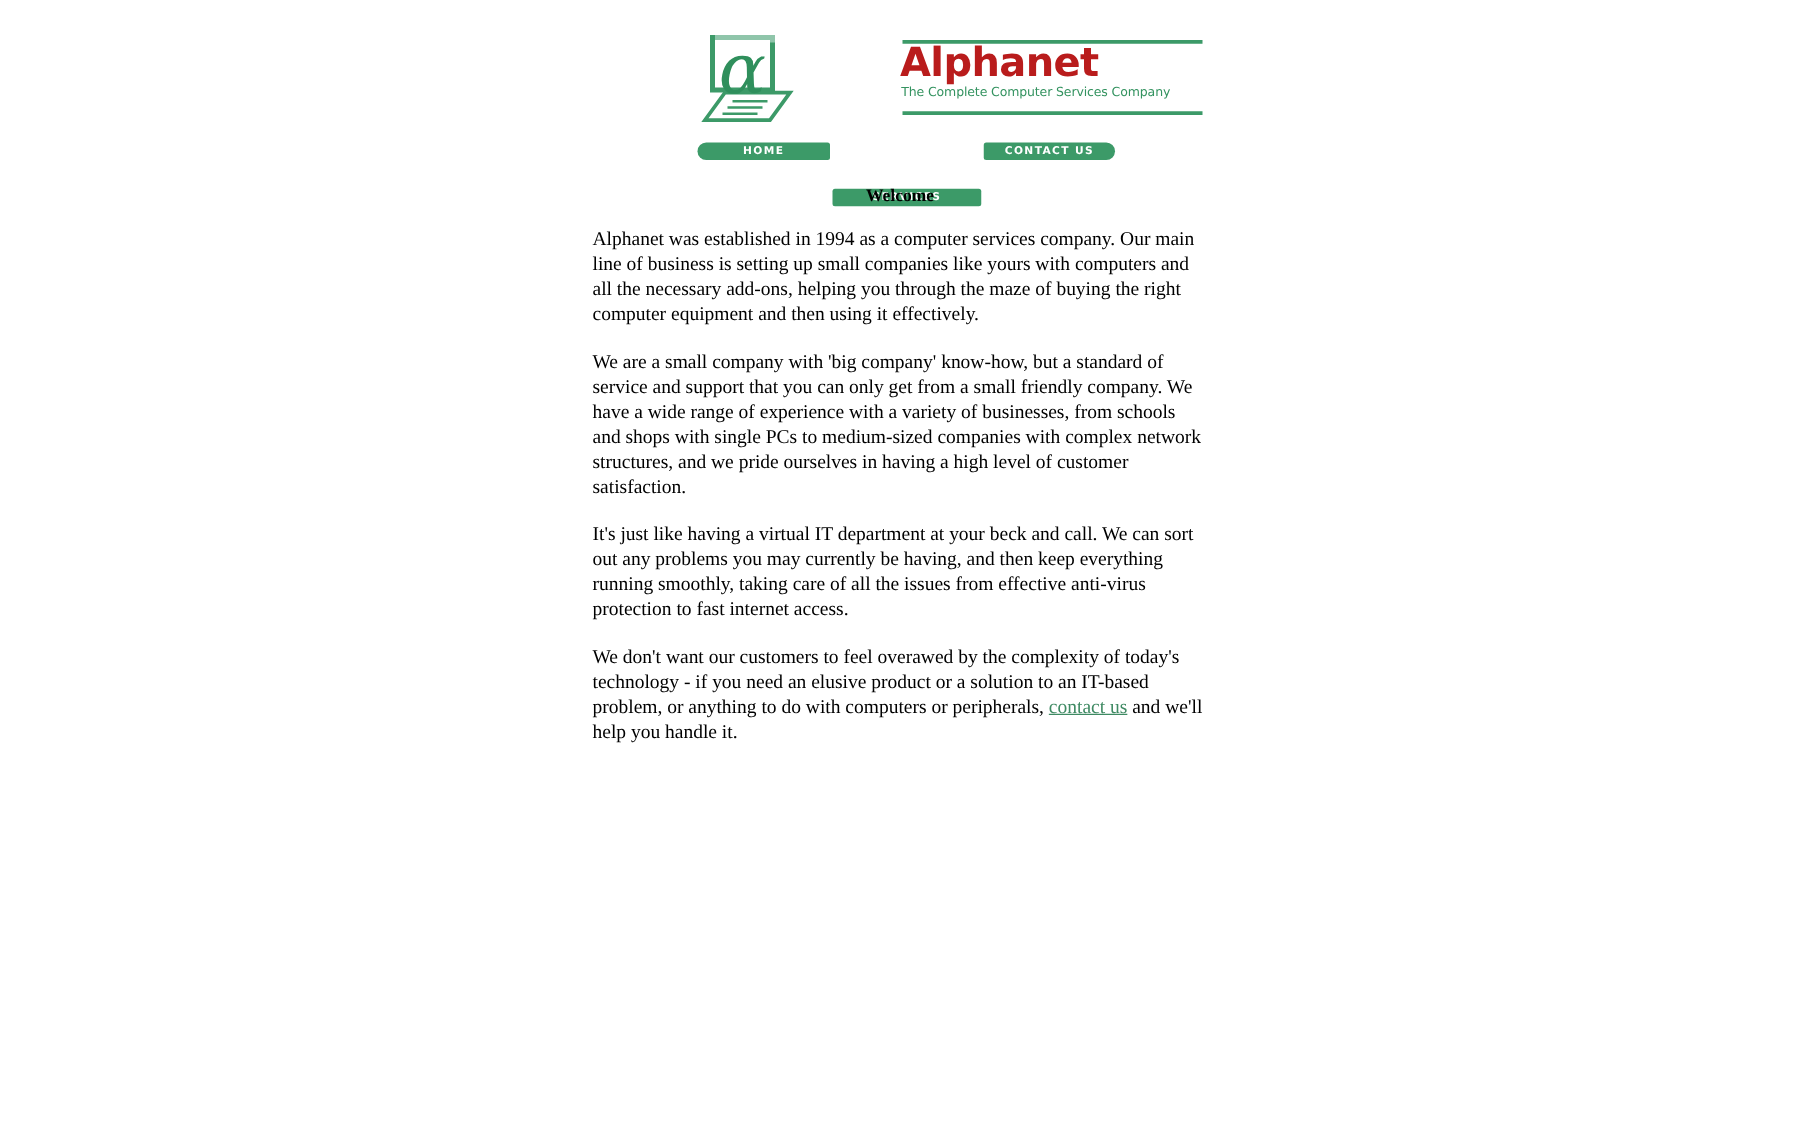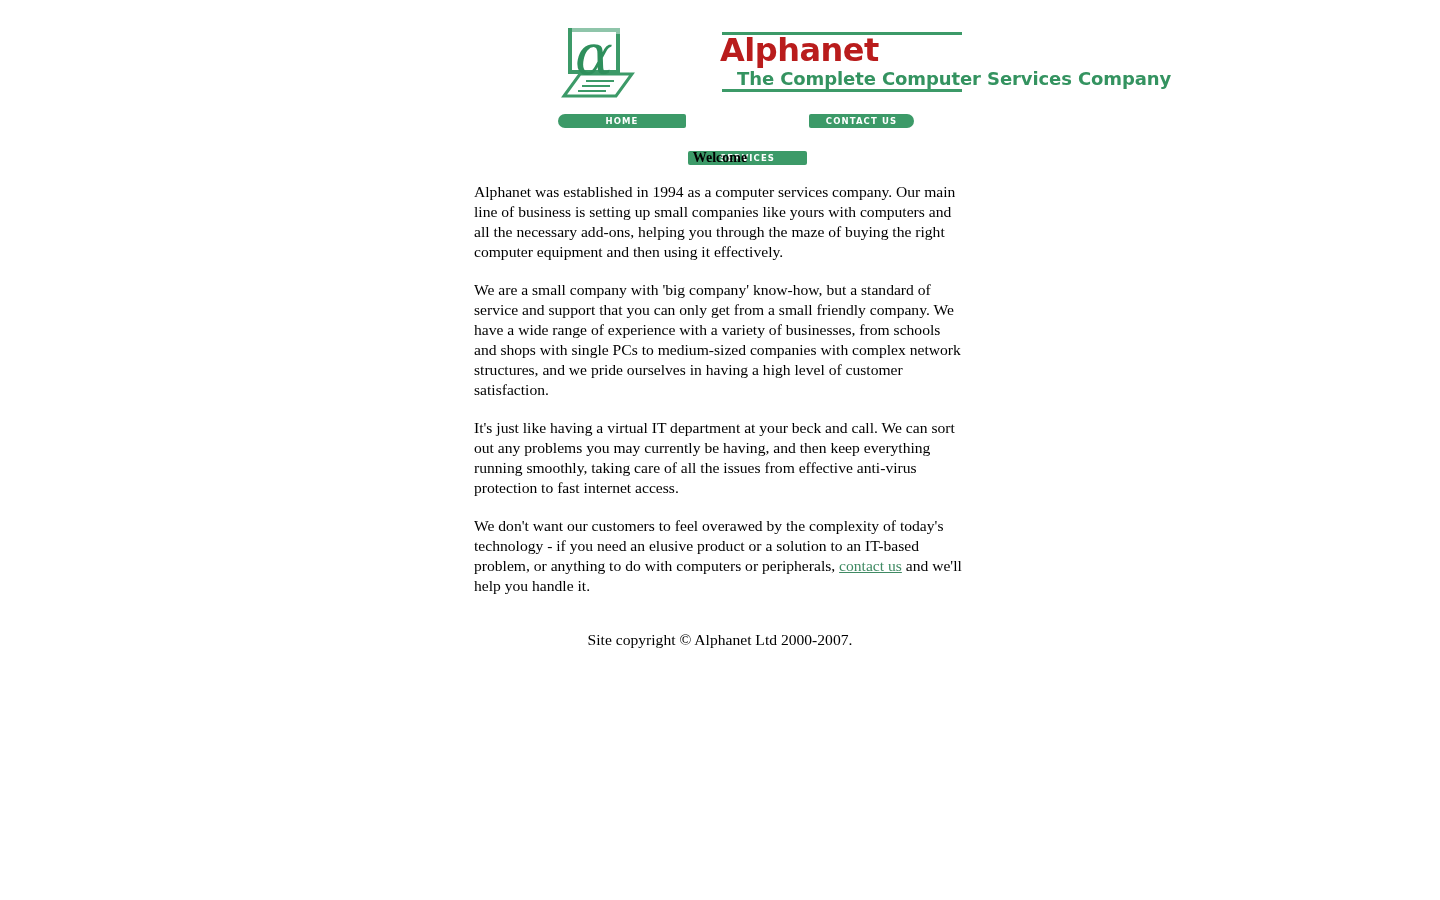--- a/index.html
+++ b/index.html
@@ -58,25 +58,25 @@
     font-family: "DejaVu Sans", "Liberation Sans", sans-serif;
     font-size: 32px;
     font-weight: bold;
     color: #b91c1c;
     letter-spacing: -0.5px;
     line-height: 1;
     white-space: nowrap;
   }
   .logo-tagline {
     position: absolute;
-    left: 97px;
+    left: 81px;
     top: 48px;
     font-family: "DejaVu Sans", "Liberation Sans", sans-serif;
-    font-size: 18px;
-    font-weight: bold;
+    font-size: 10px;
+    font-weight: normal;
     color: #349360;
     letter-spacing: -0.1px;
     line-height: 1;
     white-space: nowrap;
   }
   .logo-rule-bottom {
     position: absolute;
     left: 82px;
     top: 67px;
     width: 240px;
@@ -102,21 +102,21 @@
     font-size: 8.5px;
     font-weight: bold;
     letter-spacing: 1.1px;
     text-align: center;
     line-height: 14px;
     height: 14px;
     text-decoration: none;
     cursor: pointer;
     user-select: none;
   }
-  .nav-btn.home     { width: 128px; border-radius: 7px 2px 2px 7px; text-align: center; }
+  .nav-btn.home     { width: 106px; border-radius: 7px 2px 2px 7px; text-align: center; }
   .nav-btn.services { width: 119px; border-radius: 2px; margin-top: 37px; }
   .nav-btn.contact  { width: 105px; border-radius: 2px 7px 7px 2px; }
 
   
   .content {
     position: absolute;
     left: 0;
     top: 144px;
     width: 1440px;
   }
@@ -199,16 +199,15 @@
     <div class="body-col">
 
       <p>Alphanet was established in 1994 as a computer services company. Our main line of business is setting up small companies like yours with computers and all the necessary add-ons, helping you through the maze of buying the right computer equipment and then using it effectively.</p>
       <p>We are a small company with 'big company' know-how, but a standard of service and support that you can only get from a small friendly company. We have a wide range of experience with a variety of businesses, from schools and shops with single PCs to medium-sized companies with complex network structures, and we pride ourselves in having a high level of customer satisfaction.</p>
       <p>It's just like having a virtual IT department at your beck and call. We can sort out any problems you may currently be having, and then keep everything running smoothly, taking care of all the issues from effective anti-virus protection to fast internet access.</p>
 
       <p><span>We don't want our customers to feel overawed by the complexity of today's technology - if you need an elusive product or a solution to an IT-based problem, or anything to do with computers or peripherals, </span><a class="inline-link" href="#">contact us</a><span> and we'll help you handle it.</span></p>
 
     </div>
 
-    <div class="footer-line footer-1">Site copyright © Alphanet Ltd 2000-2007.</div>
 
   </div>
 </div>
 
 </body></html>

